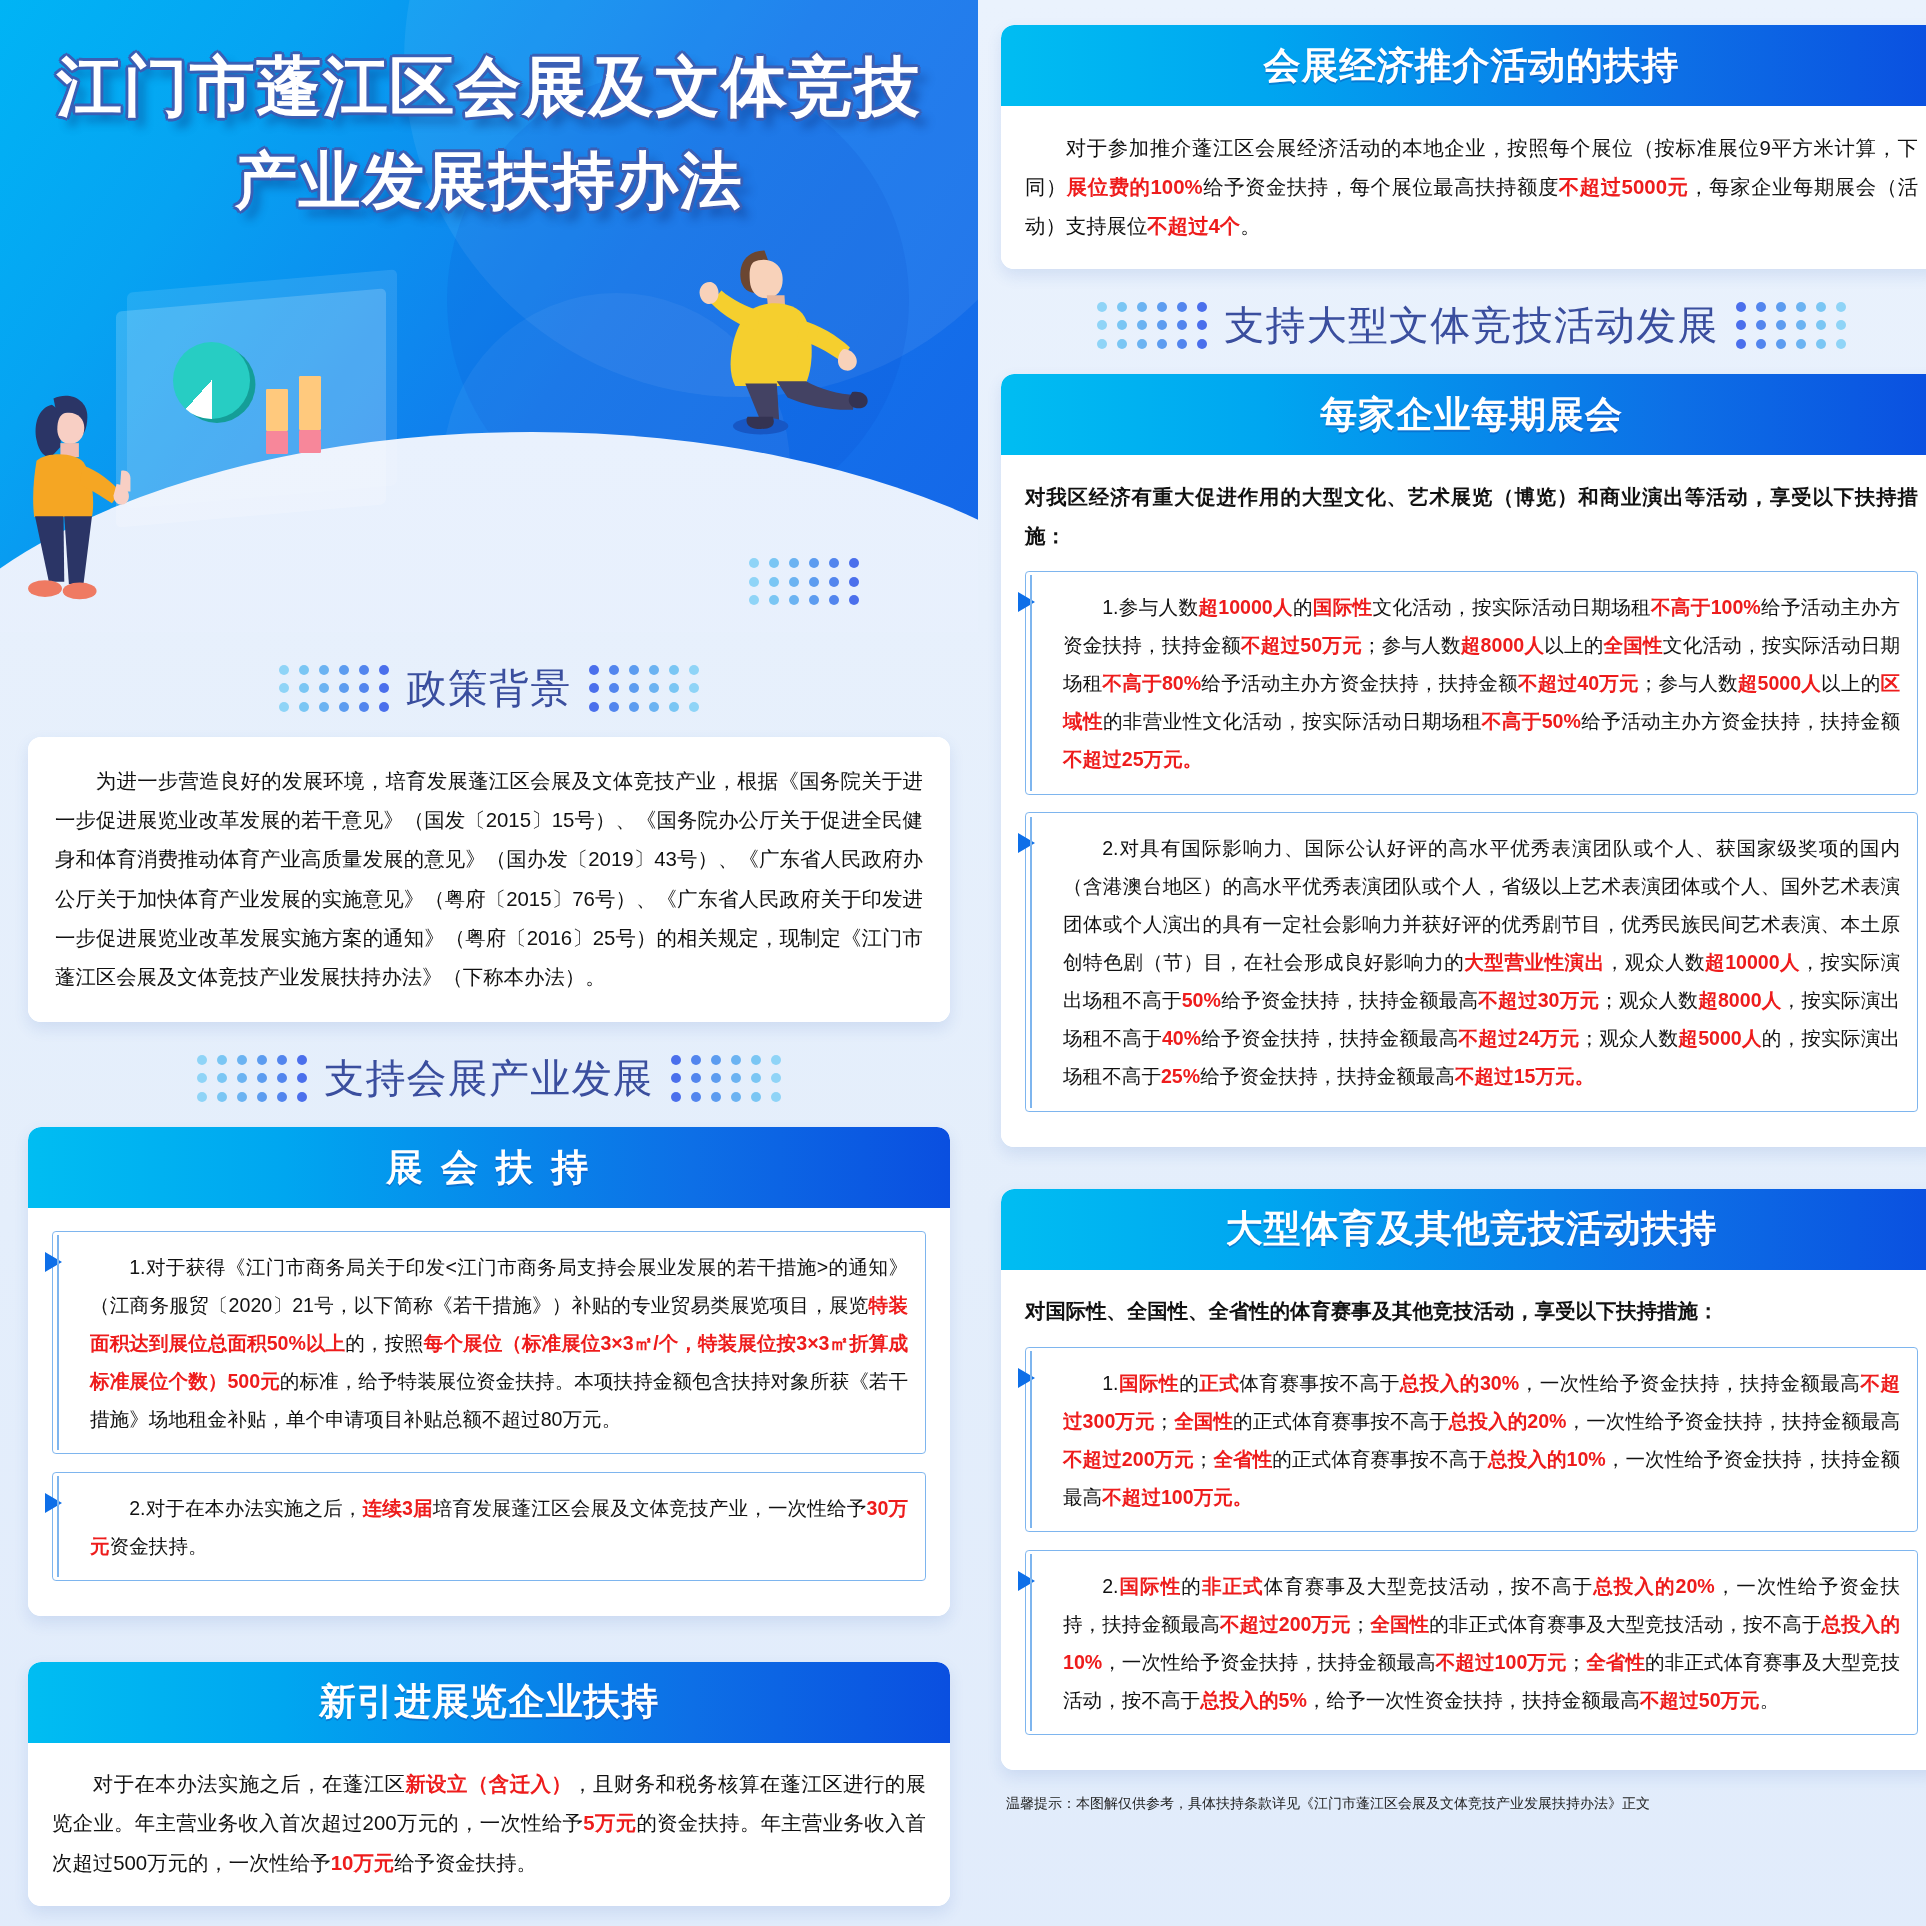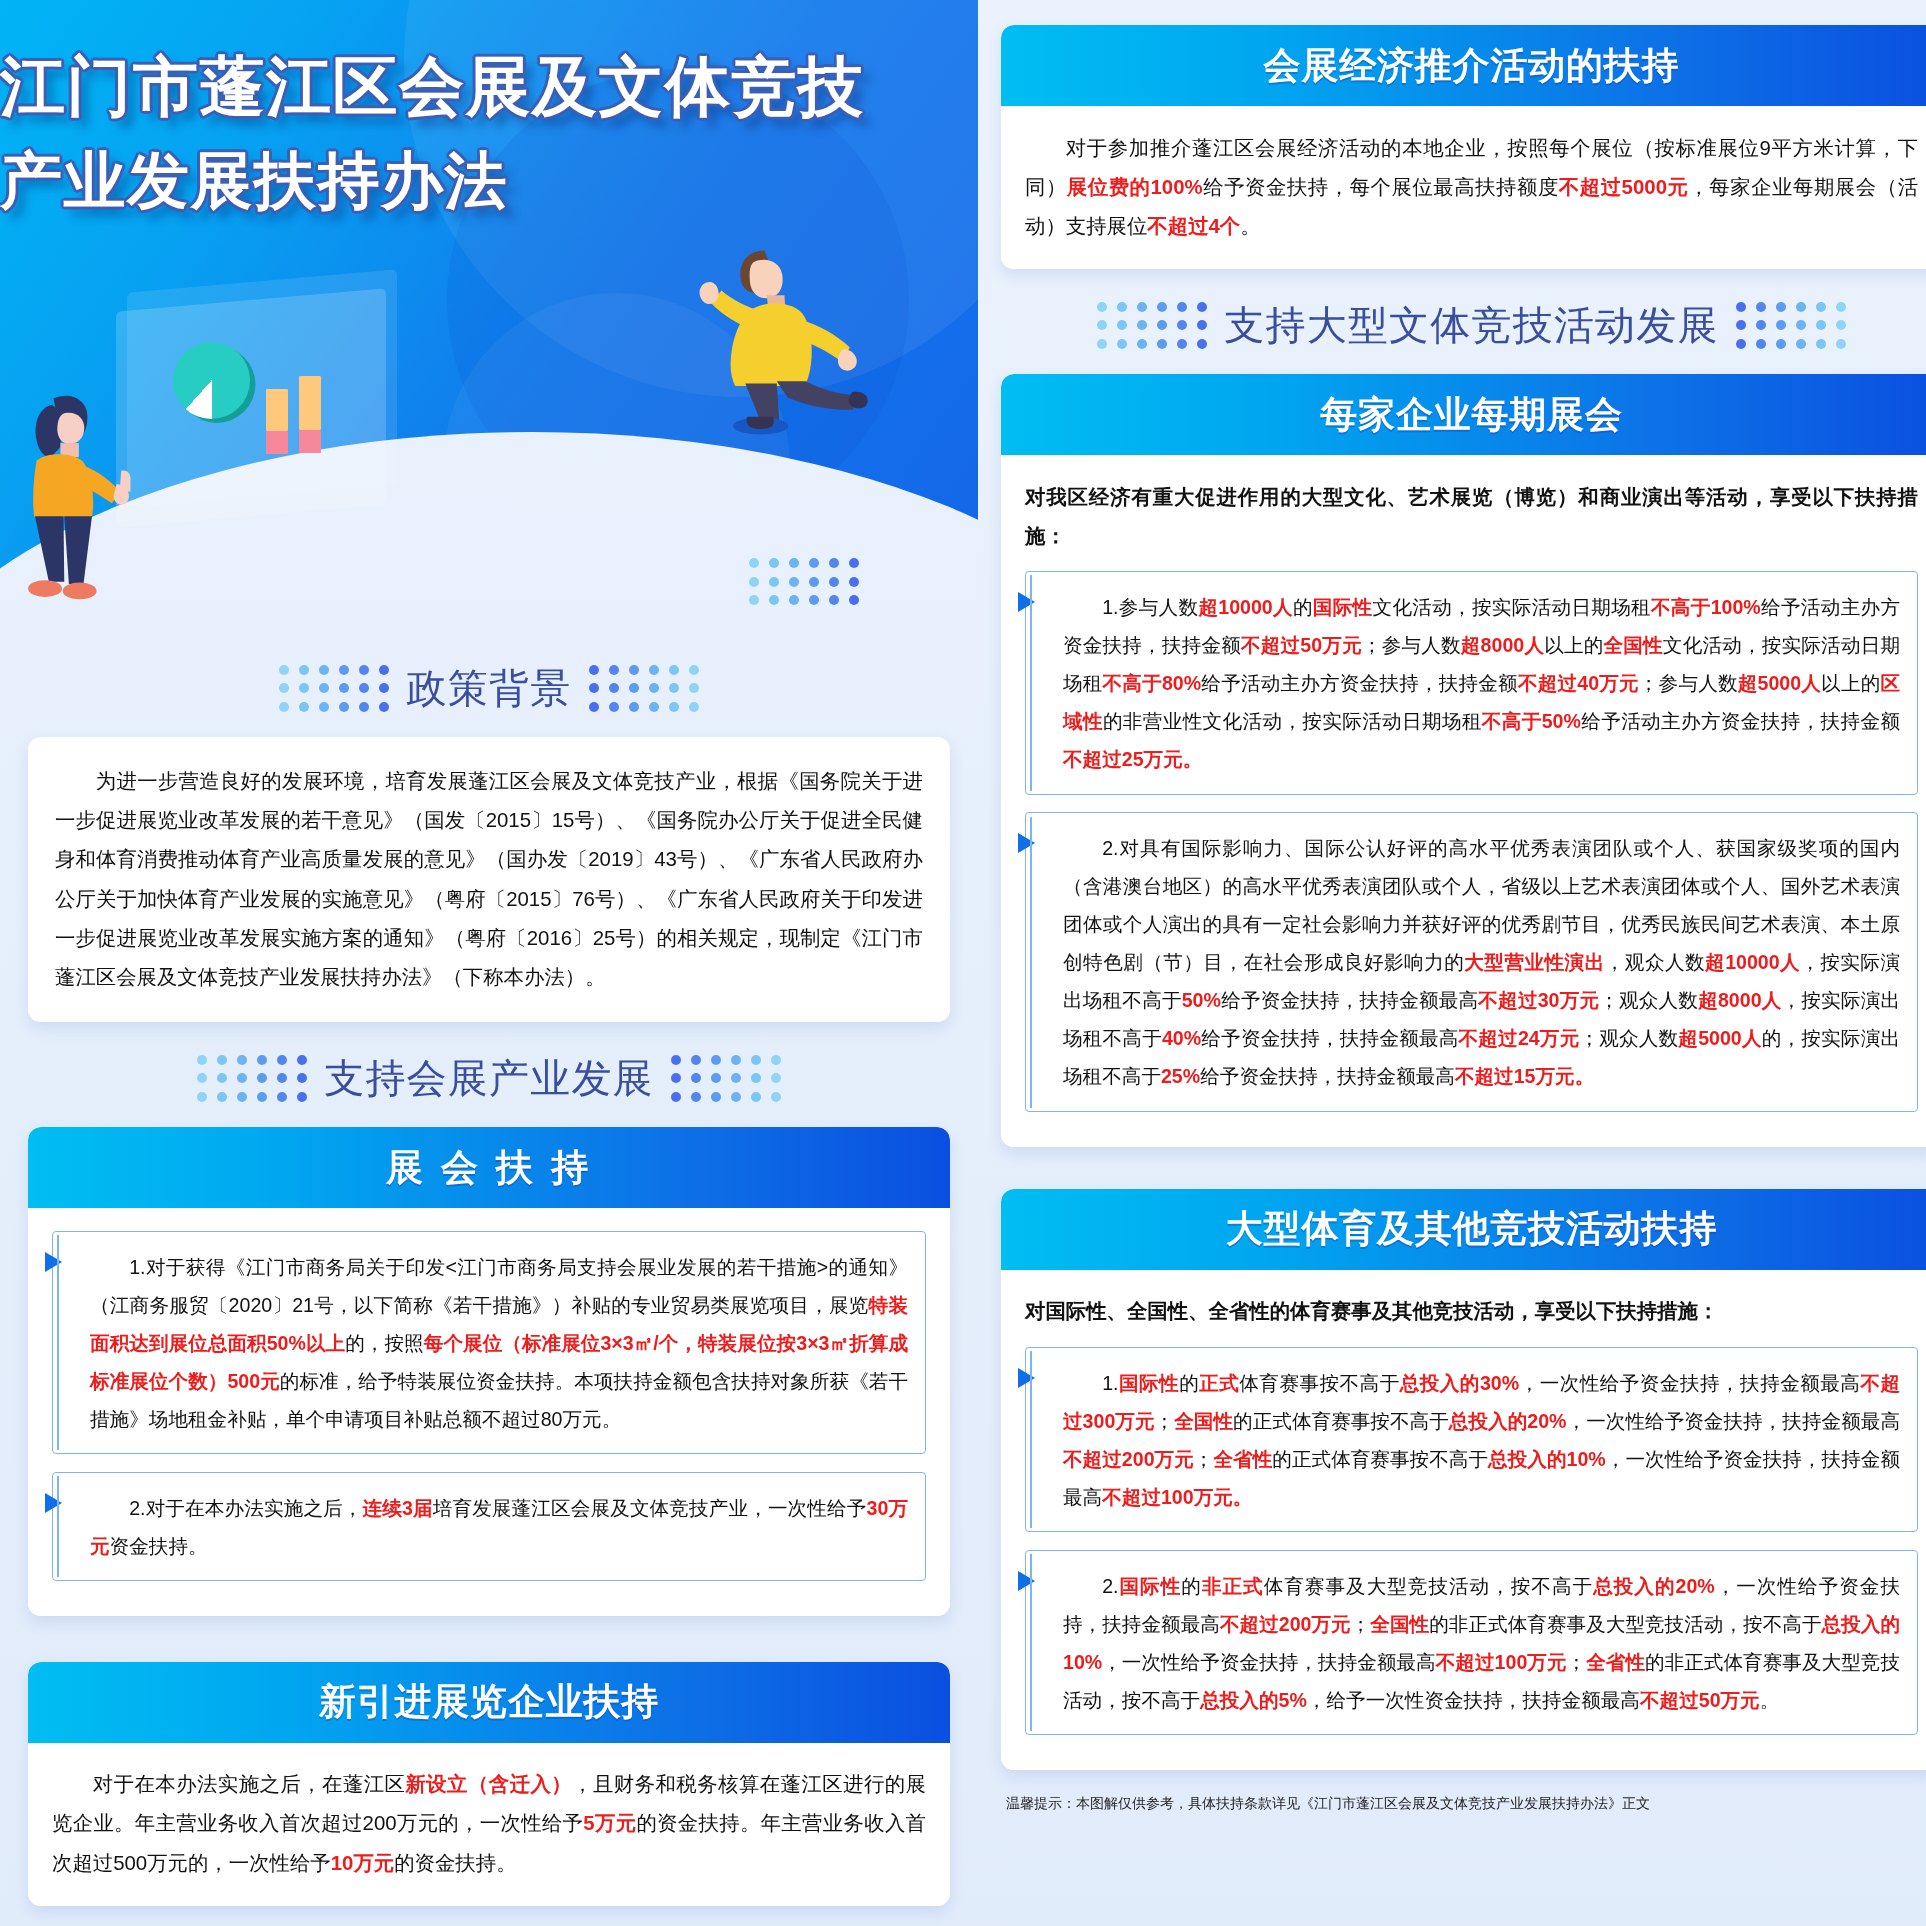--- a/index.html
+++ b/index.html
@@ -45,21 +45,21 @@
     left:443px; top:293px;
   }
   
   .hero-curve{
     position:absolute; left:-123px; bottom:-455px;
     width:1310px; height:655px; border-radius:50%;
     background:linear-gradient(180deg,#e9f1fd 0%,#e5eefc 100%);
   }
   .hero-title{
     position:absolute; left:0; right:0; top:39px;
-    z-index:6;
+    text-align:center; z-index:6;
   }
   .hero-title .ln{
     display:block;
     font-size:65px;
     font-weight:bold;
     color:#ffffff;
     letter-spacing:1.5px;
     line-height:1.48;
     text-shadow:
        3.1px 0 0 #3a5fb5, -3.1px 0 0 #3a5fb5, 0 3.1px 0 #3a5fb5, 0 -3.1px 0 #3a5fb5,
@@ -338,21 +338,21 @@
       </div>
     </div>
 
     <div style="height:46px"></div>
 
     <div class="card">
       <div class="card-head tight">
         <div class="t">新引进展览企业扶持</div>
       </div>
       <div class="card-body">
-        <div class="para"><span>对于在本办法实施之后，在蓬江区</span><span class="red">新设立（含迁入）</span><span>，且财务和税务核算在蓬江区进行的展览企业。年主营业务收入首次超过200万元的，一次性给予</span><span class="red">5万元</span><span>的资金扶持。年主营业务收入首次超过500万元的，一次性给予</span><span class="red">10万元</span><span>的资金扶持。</span></div>
+        <div class="para"><span>对于在本办法实施之后，在蓬江区</span><span class="red">新设立（含迁入）</span><span>，且财务和税务核算在蓬江区进行的展览企业。年主营业务收入首次超过200万元的，一次性给予</span><span class="red">5万元</span><span>的资金扶持。年主营业务收入首次超过500万元的，一次性给予</span><span class="red">10万元</span><span>给予资金扶持。</span></div>
       </div>
     </div>
 
     <div style="height:46px"></div>
 
   </div>
 
   <div class="col-right">
 
     <div style="height:25.4px"></div>

